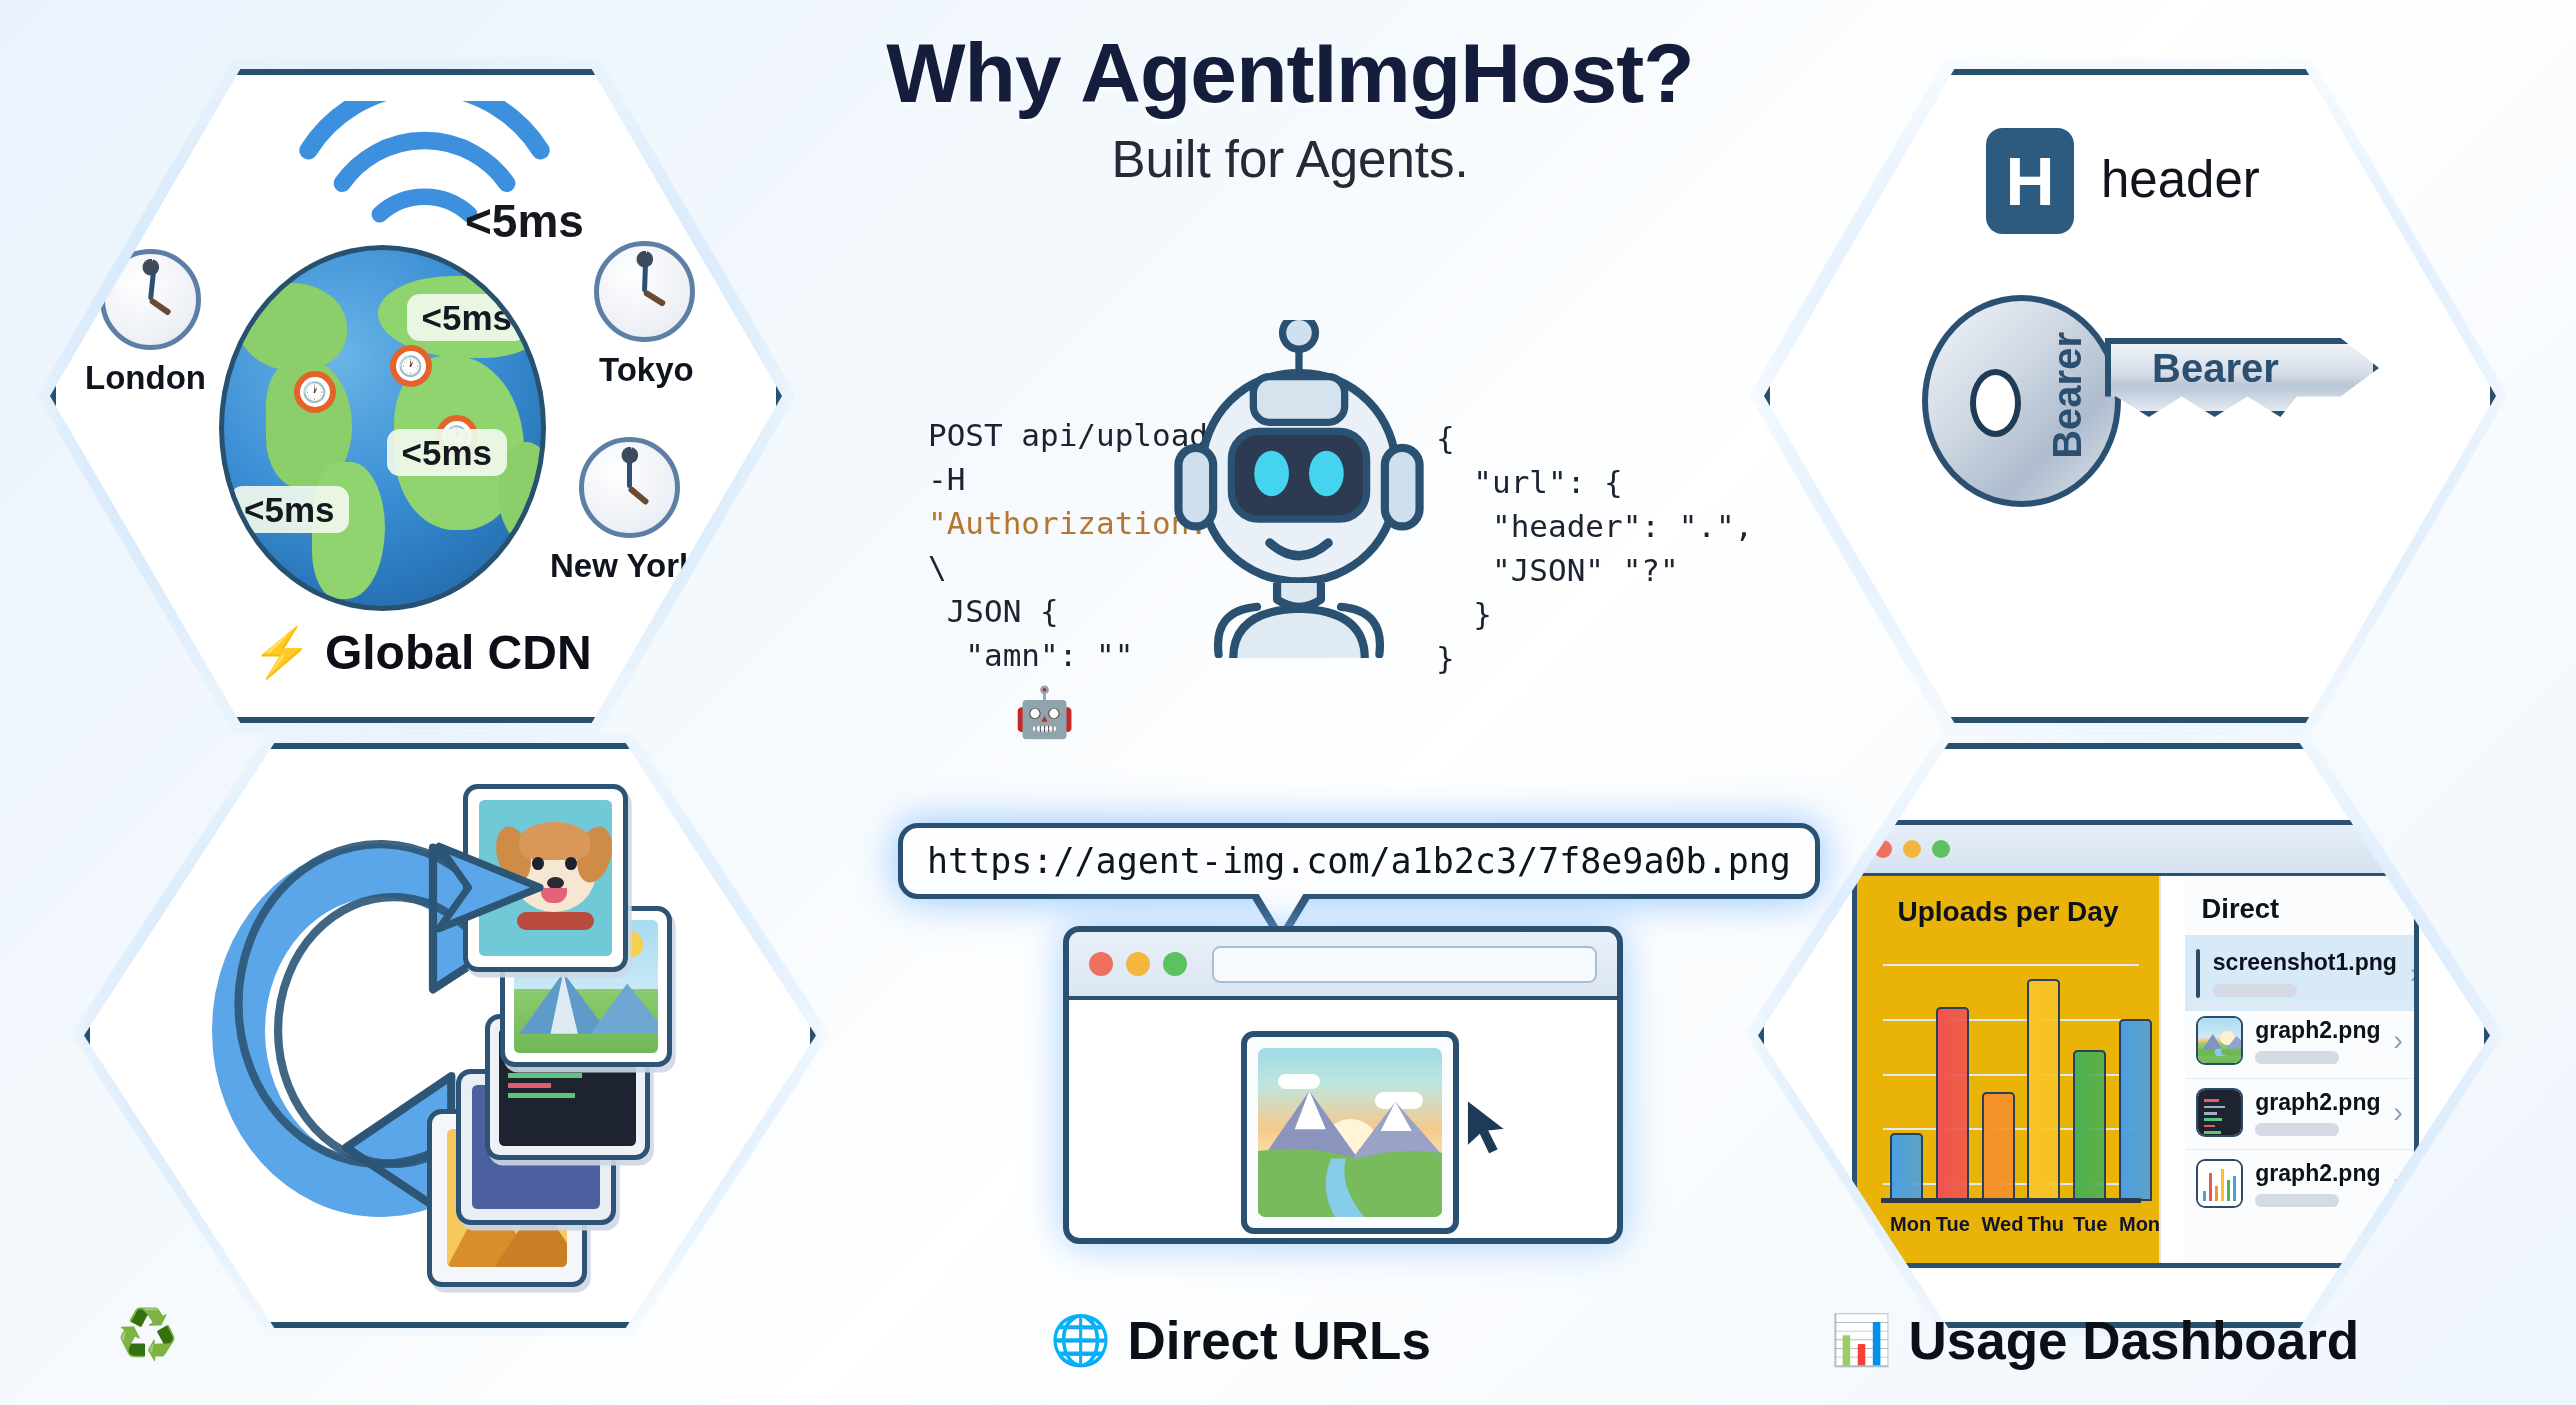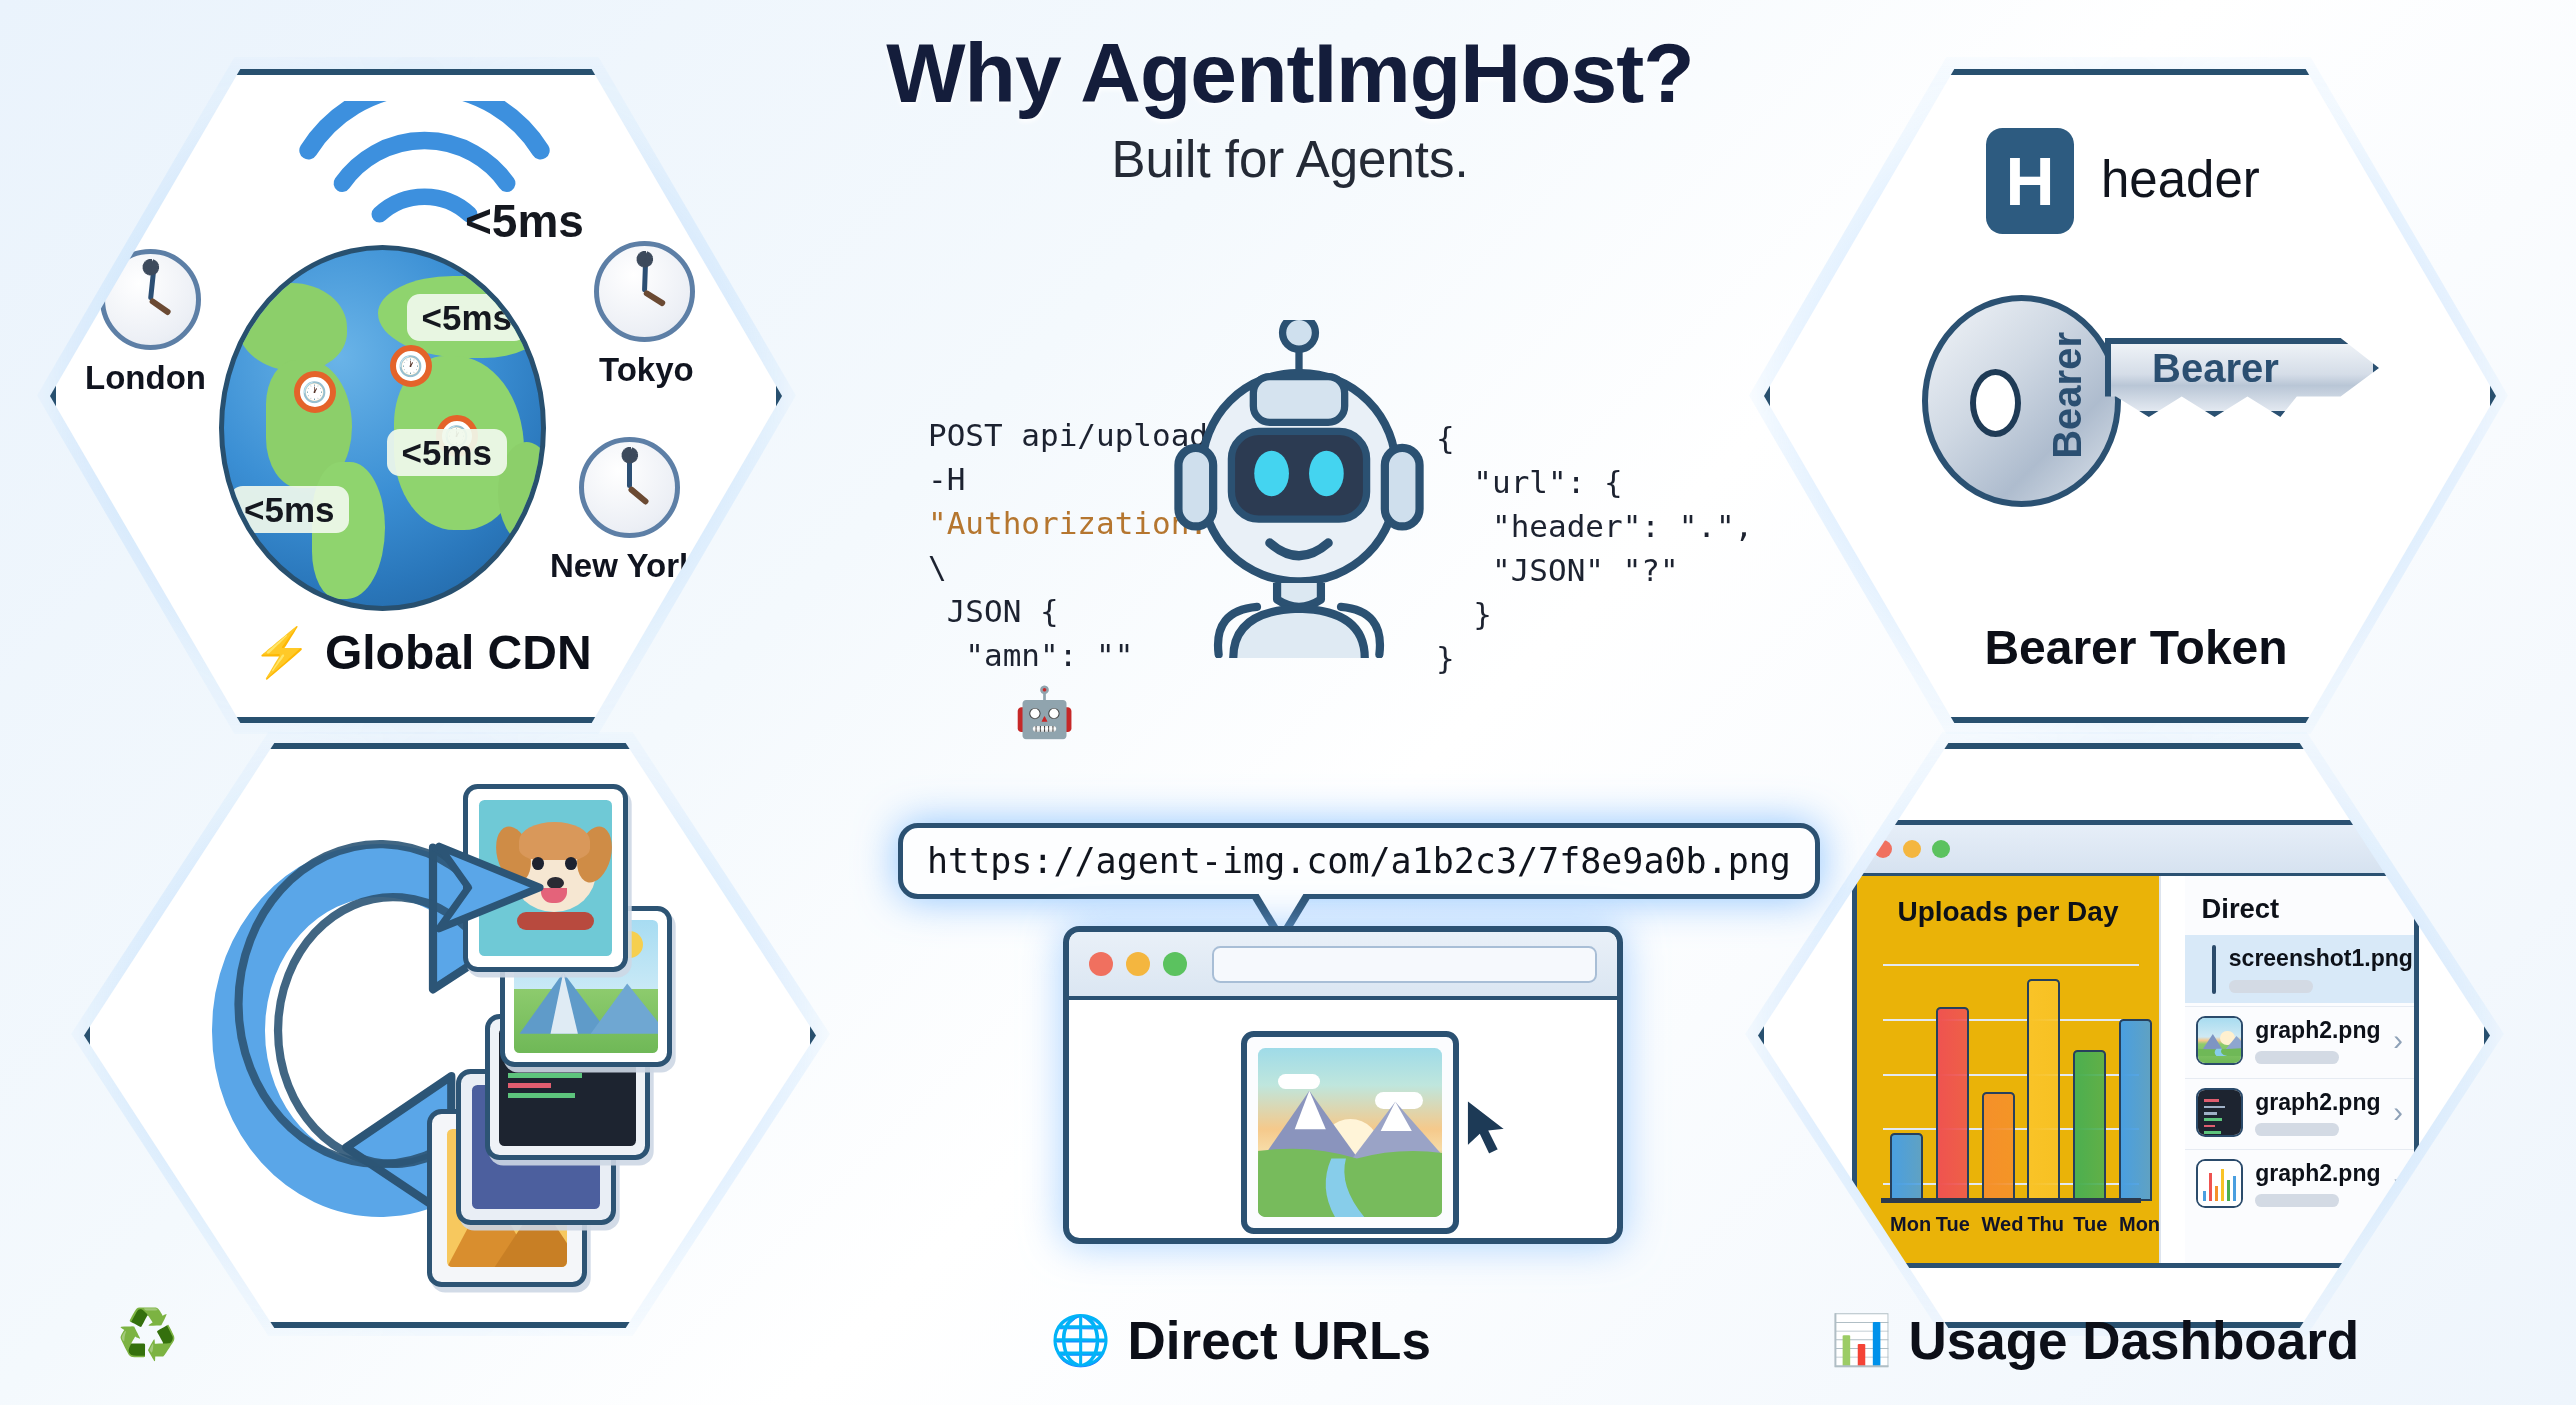--- a/index.html
+++ b/index.html
@@ -420,23 +420,20 @@
     <div class="header-word" style="left:331px; top:75px;">header</div>
 
     <div class="keybow" style="left:152px; top:220px; width:199px; height:212px;">
       <div class="keyhole"></div>
       <div class="keyword-v" style="left:117px; top:31px;">Bearer</div>
     </div>
     <div class="keyblade" style="left:335px; top:263px; width:274px; height:79px; clip-path: polygon(0 0, 86% 0, 100% 38%, 86% 74%, 70% 74%, 64% 100%, 52% 74%, 40% 100%, 28% 74%, 16% 100%, 4% 74%, 0 74%);">
     </div>
     <div class="keyword-h" style="left:382px; top:271px;">Bearer</div>
 
-    <div class="hex-title" style="left:0; top:545px; width:732px;">
-      <span>Bearer Token</span>
-    </div>
   </div>
 </div>
 
 <div class="hexglow" style="left:1745px; top:732px; width:759px; height:604px;"></div>
 <div class="hex" style="left:1758px; top:743px; width:732px; height:585px;">
   <div class="hexinner">
     <div class="dash" style="left:88px; top:71px; width:567px; height:448px;">
       <div class="bar">
         <span class="dot r"></span>
         <span class="dot y"></span>
@@ -467,21 +464,21 @@
             <div style="width: 33px; text-align: center; font-size: 20px; font-weight: 700;">Wed</div>
             <div style="width: 33px; text-align: center; font-size: 20px; font-weight: 700;">Thu</div>
             <div style="width: 33px; text-align: center; font-size: 20px; font-weight: 700;">Tue</div>
             <div style="width: 33px; text-align: center; font-size: 20px; font-weight: 700;">Mon</div>
           </div>
       </div>
 
       <div style="position:absolute; left:328px; top:51px; right:0; bottom:0; background:#fbfcfe;">
         <div class="recent-title" style="left:16.5px; top:16.5px; position:absolute;">Direct</div>
         <div id="recent-list" style="position:absolute; left:0; right:0; top:59px;">
-            <div class="rrow" style="left: 0px; right: 0px; top: 0px; height: 68px; padding: 0px 27px; background: rgb(216, 233, 248);">
+            <div class="rrow" style="left: 0px; right: 0px; top: 0px; height: 76px; padding: 0px 11px; background: rgb(216, 233, 248);">
               <div class="rthumb">
                 <div style="position:absolute;inset:0;background:#6fc9d6">
                   <div style="position:absolute;left:3.7px;top:7.3px;width:12.8px;height:22px;border-radius:50%;background:#cf8c46;transform:rotate(-14deg)"></div>
                 </div>
               </div>
               <div style="flex: 1 1 0%;">
                 <div class="rname">screenshot1.png</div>
                 <div class="rsub"></div>
               </div>
               <div class="chev">›</div>

